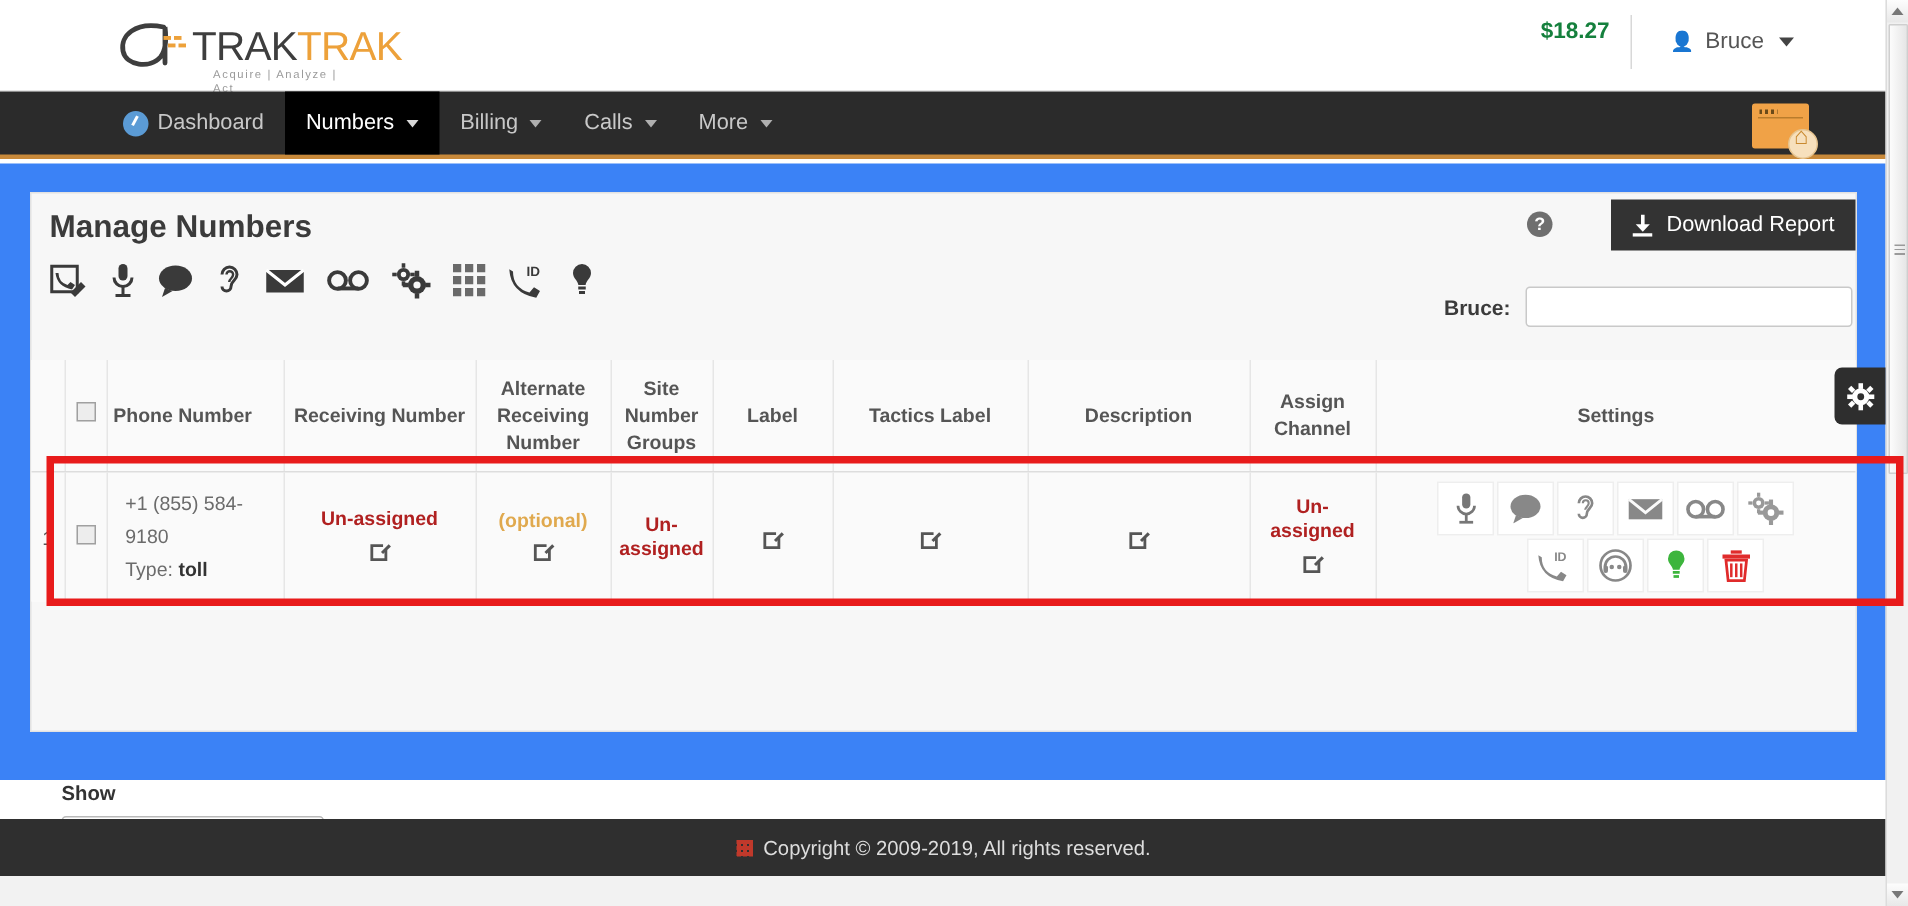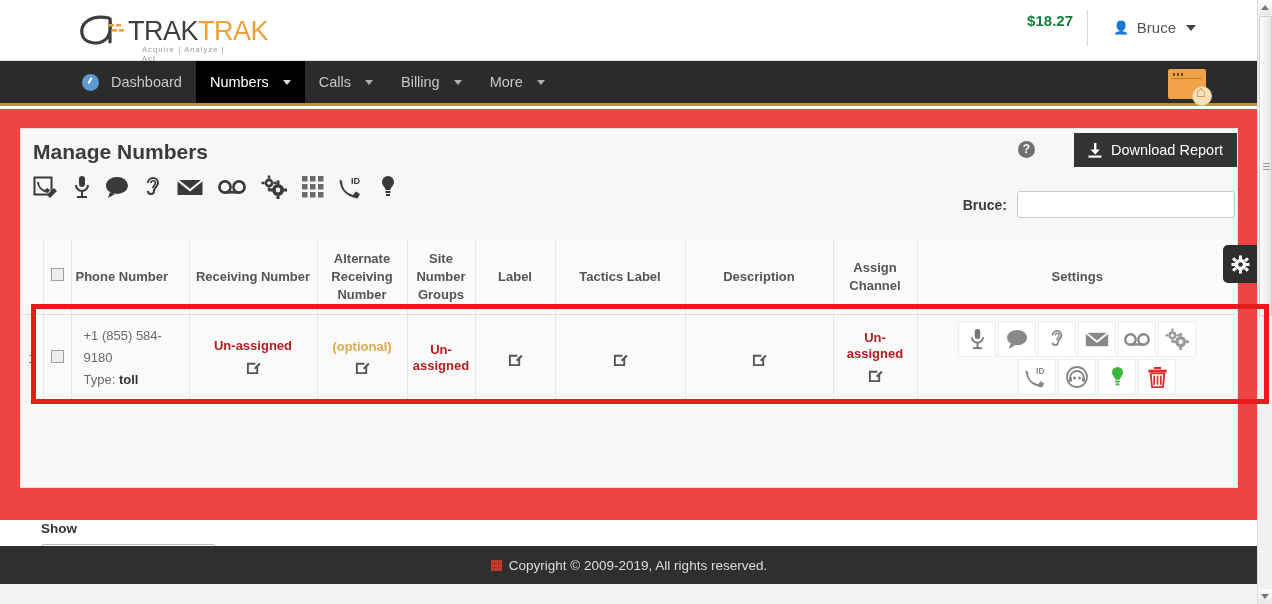--- a/index.html
+++ b/index.html
@@ -57,21 +57,21 @@
   }
 
   
   .navbar {
     position: absolute; top: 61px; left: 0; width: 1258px; height: 45px;
     background: #2b2b2b;
     border-bottom: 3px solid #c8893a;
   }
   .nav-items { position: absolute; left: 68px; top: 0; height: 42px; display: flex; }
   .nav-item {
-    display: flex; align-items: center; gap: 12px;
+    display: flex; align-items: center; gap: 6px;
     padding: 0 14px; height: 42px;
     color: #c8c8c8; font-size: 14.5px; cursor: pointer;
   }
   .nav-item.active { background: #000; color: #fff; }
   .nav-caret {
     width: 0; height: 0; border-left: 4px solid transparent;
     border-right: 4px solid transparent; border-top: 5px solid currentColor;
     display: inline-block; margin-left: 2px; opacity: .85;
   }
   .dash-icon {
@@ -106,21 +106,21 @@
     border-radius: 50%; background: #f7e0bd; border: 1px solid #e6c48f; z-index: 3;
   }
   .home-badge::after {
     content: "⌂"; position: absolute; left: 3px; top: -4px;
     font-size: 16px; color: #c9892f;
   }
 
   
   .content {
     position: absolute; top: 109px; left: 0; width: 1258px; bottom: 84px;
-    background: #ef4444;
+    background: #3b82f6;
   }
   .panel {
     position: absolute; left: 20px; top: 19px; right: 20px;
     background: #f7f7f7; border: 1px solid #e2e2e2;
     height: 360px;
   }
   .panel-title {
     position: absolute; left: 12px; top: 11px;
     font-size: 21px; font-weight: bold; color: #3b3b3b;
   }
@@ -318,25 +318,25 @@
     <div class="nav-items">
       <div class="nav-item">
         <span class="dash-icon"></span>
         <span>Dashboard</span>
       </div>
       <div class="nav-item active">
         <span>Numbers</span>
         <span class="nav-caret"></span>
       </div>
       <div class="nav-item">
+        <span>Billing</span>
+        <span class="nav-caret"></span>
+      </div>
+      <div class="nav-item">
         <span>Calls</span>
-        <span class="nav-caret"></span>
-      </div>
-      <div class="nav-item">
-        <span>Billing</span>
         <span class="nav-caret"></span>
       </div>
       <div class="nav-item">
         <span>More</span>
         <span class="nav-caret"></span>
       </div>
     </div>
     <div class="win-icon"></div>
     <div class="home-badge"></div>
   </div>

